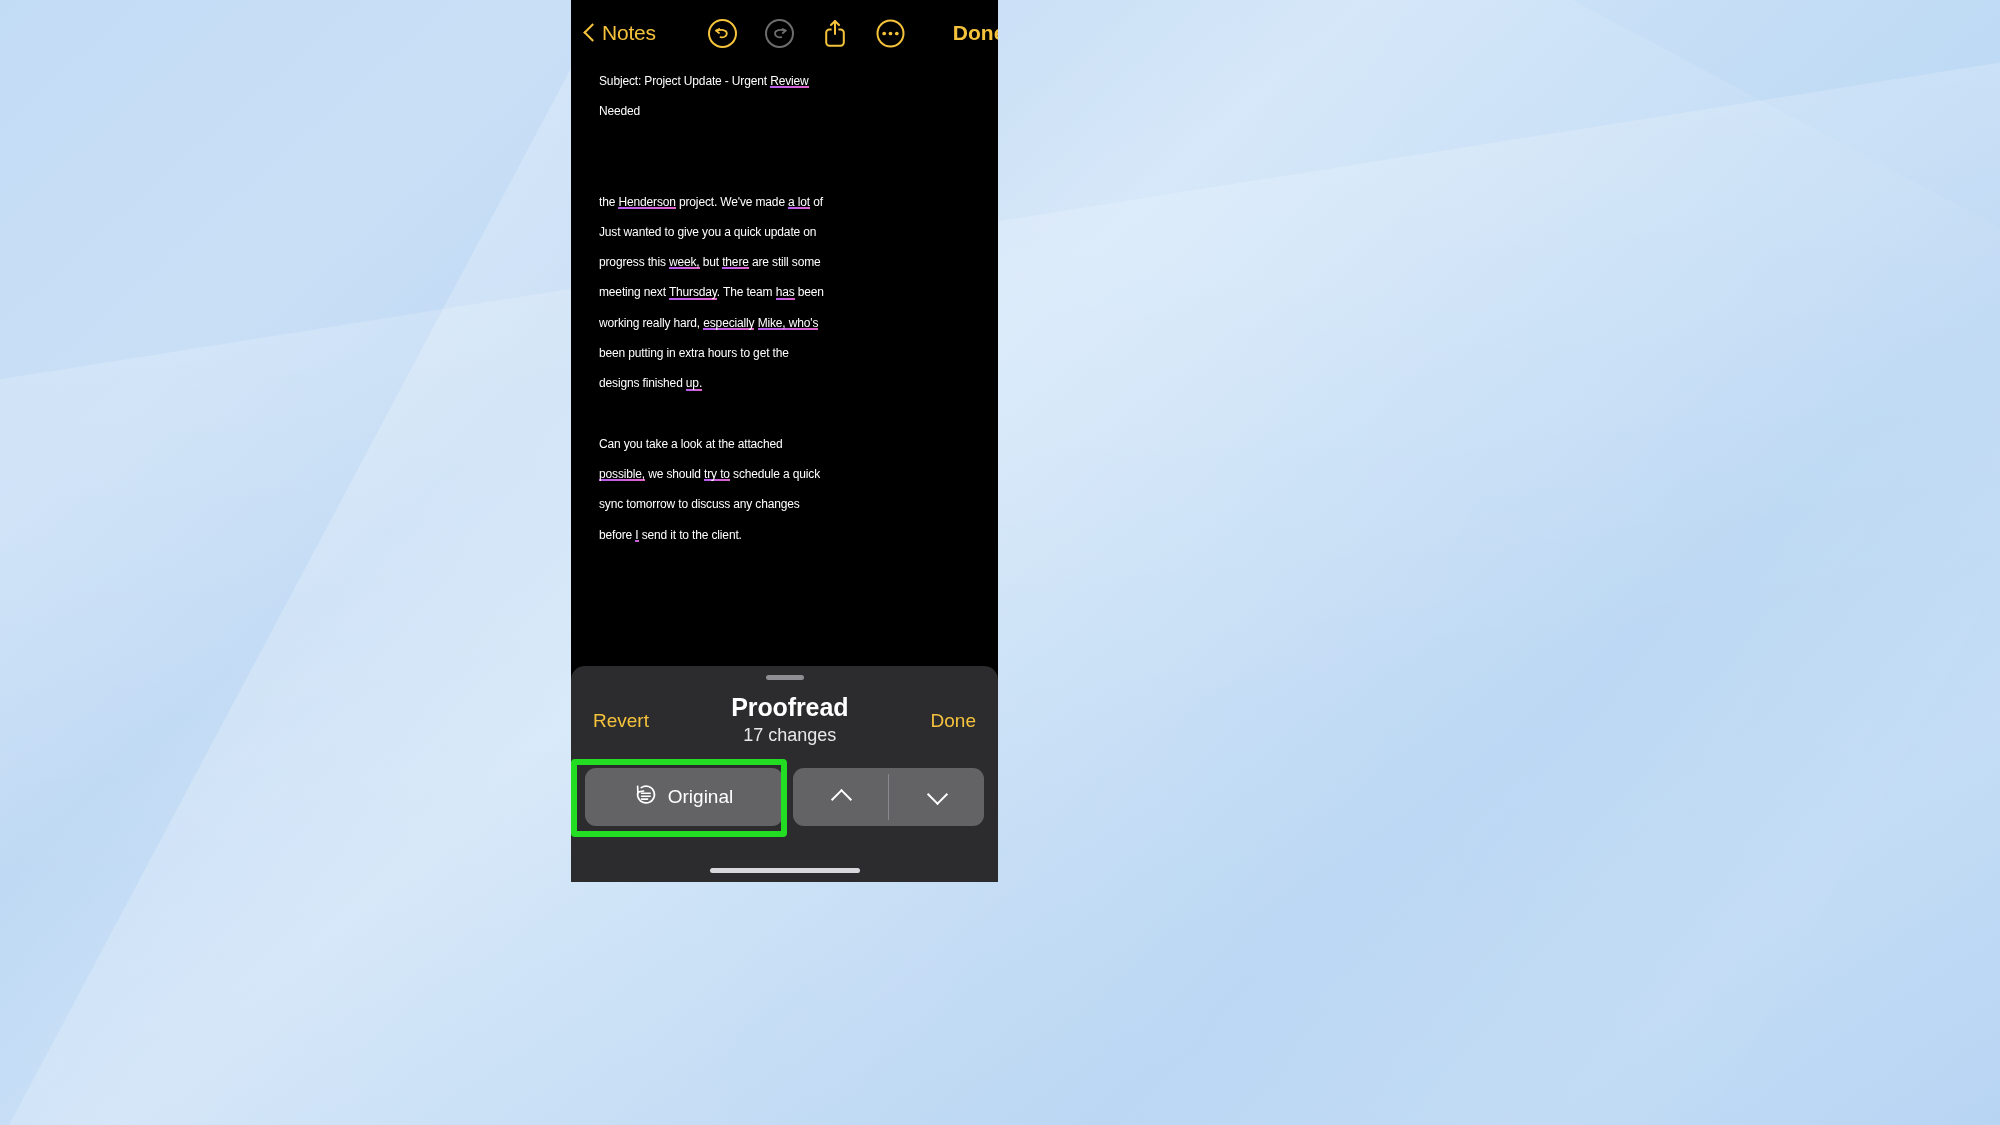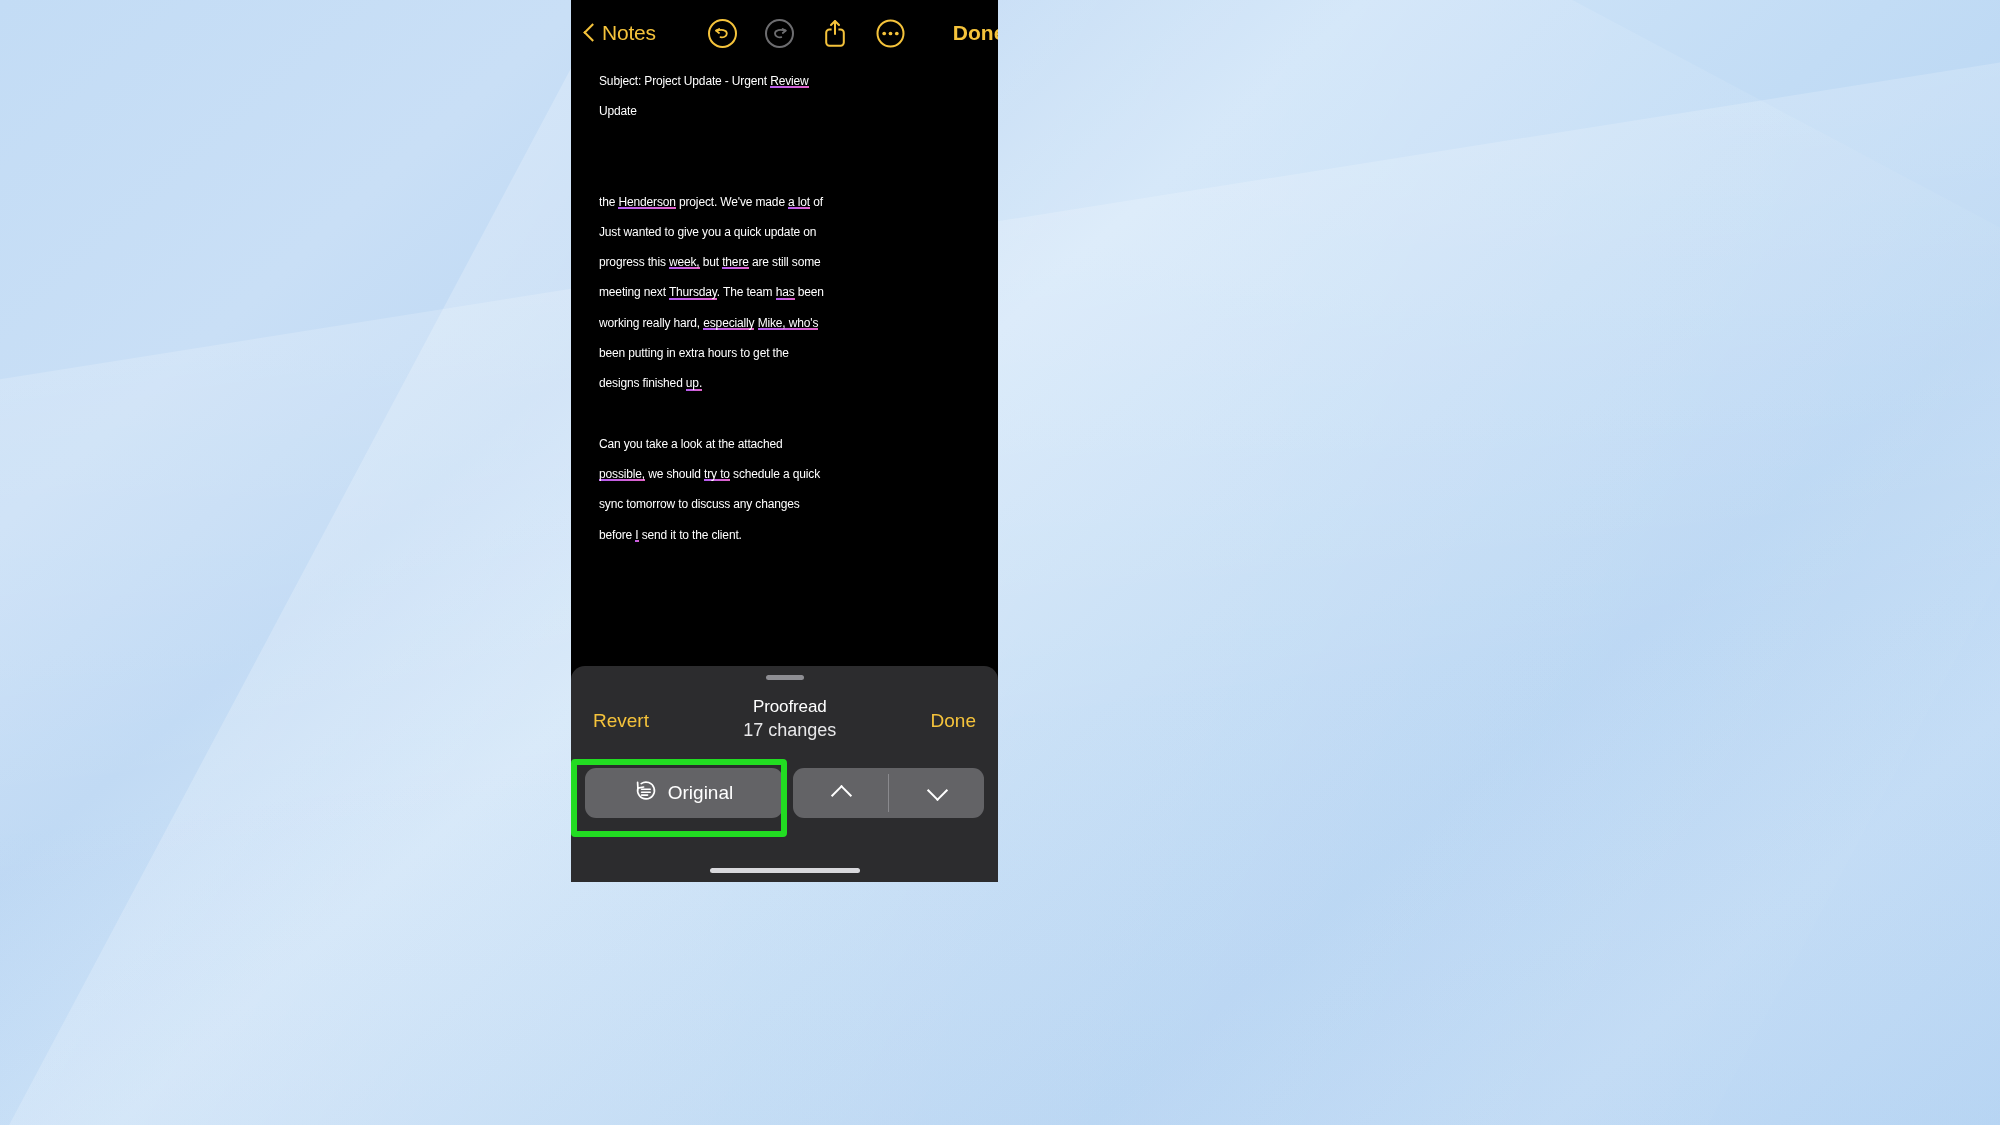--- a/index.html
+++ b/index.html
@@ -193,34 +193,34 @@
     color: #f5c33b;
     font-size: 19px;
     padding-top: 3px;
   }
   #sheet-title-wrap {
     text-align: center;
     flex: 1;
   }
   #sheet-title {
     color: #ffffff;
-    font-size: 17px;
-    font-weight: 400;
+    font-size: 25px;
+    font-weight: 700;
     letter-spacing: -0.1px;
   }
   #sheet-sub {
     color: #e8e8ea;
     font-size: 18px;
     margin-top: 3px;
   }
 
   #controls {
     position: absolute;
     top: 102px; left: 0; right: 0;
-    height: 50px;
+    height: 58px;
     display: flex;
     padding: 0 14px;
     gap: 10px;
   }
   #original-btn {
     flex: 0 0 198px;
     background: #636366;
     border-radius: 11px;
     display: flex;
     align-items: center;
@@ -338,21 +338,21 @@
             <circle cx="20.8" cy="14.5" r="1.85" fill="#f5c33b"></circle>
           </svg>
         </div>
 
         <span id="done-top">Done</span>
       </div>
     </div>
 
     <div id="note-body">
         <p><span>Subject: Project Update - Urgent </span><span class="sug">Review</span></p>
-        <p><span>Update</span></p>
+        <p><span>Needed</span></p>
         <p class="spacer"></p>
         <p class="spacer"></p>
         <p><span>the </span><span class="sug">Henderson</span><span> project. We've made </span><span class="sug">a lot</span><span> of</span></p>
         <p><span>Just wanted to give you a quick update on</span></p>
         <p><span>progress this </span><span class="sug">week,</span><span> but </span><span class="sug">there</span><span> are still some</span></p>
         <p><span>meeting next </span><span class="sug">Thursday</span><span>. The team </span><span class="sug">has</span><span> been</span></p>
         <p><span>working really hard, </span><span class="sug">especially</span><span> </span><span class="sug">Mike, who's</span></p>
         <p><span>been putting in extra hours to get the</span></p>
         <p><span>designs finished </span><span class="sug">up.</span></p>
         <p class="spacer"></p>

